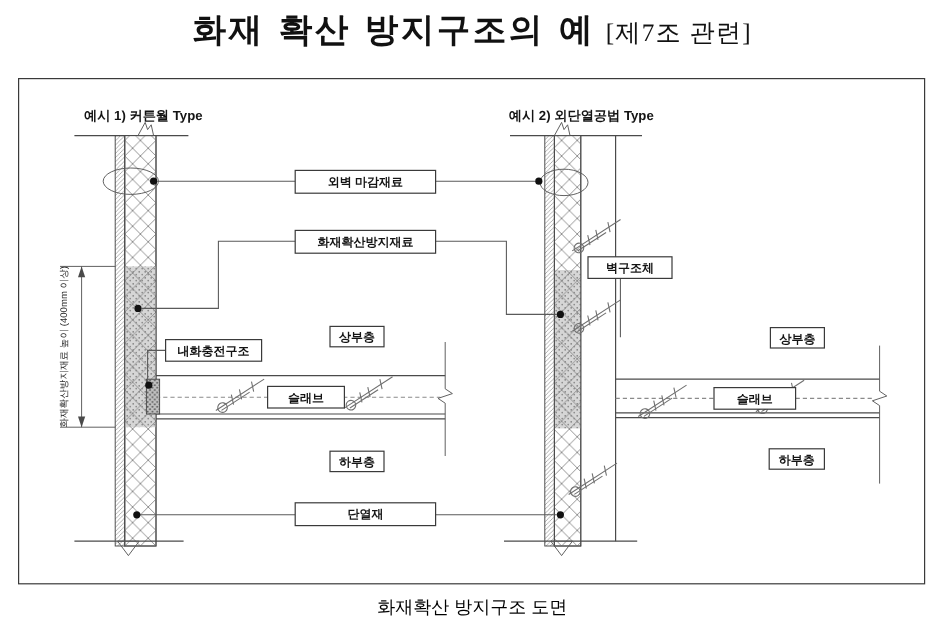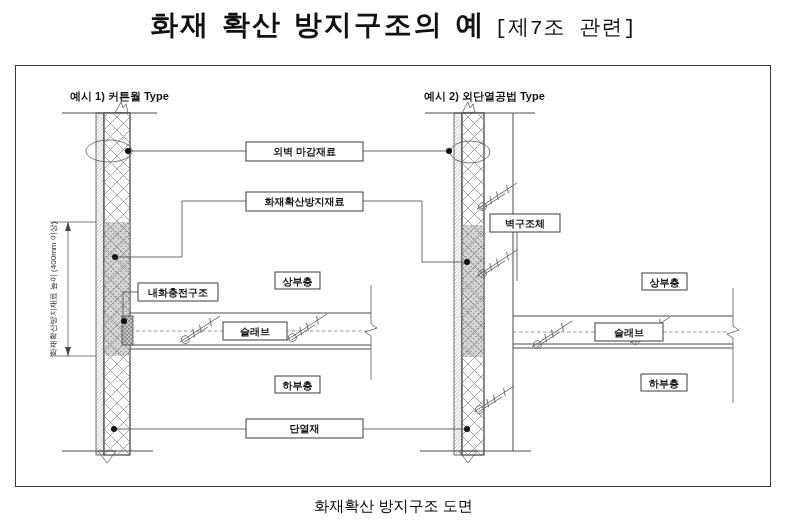--- a/index.html
+++ b/index.html
@@ -2,21 +2,21 @@
 <html><head>
 <meta charset="utf-8">
 <style>
   html,body{margin:0;padding:0;background:#ffffff;width:787px;height:531px;overflow:hidden;
             font-family:"Liberation Sans", sans-serif;}
   .page{position:relative;width:705px;height:531px;background:#fff;}
   .title-row{position:absolute;top:6px;left:0;width:787px;display:flex;justify-content:center;
              align-items:baseline;gap:9px;}
   .title-main{font-family:"DejaVu Serif","Liberation Serif",serif;font-weight:bold;font-size:28px;
               color:#111;letter-spacing:2px;}
-  .title-note{font-family:Liberation Mono, monospace;font-weight:normal;font-size:21px;
+  .title-note{font-family:Liberation Serif, serif;font-weight:normal;font-size:21px;
               color:#111;letter-spacing:1px;}
   .caption{position:absolute;top:497px;left:0;width:787px;text-align:center;font-size:15px;
            color:#000000;}
   svg{position:absolute;left:0;top:0;}
   .ln{stroke:#4a4a4a;stroke-width:1;fill:none;}
   .thin{stroke:#5a5a5a;stroke-width:0.8;fill:none;}
   .leader{stroke:#5a5a5a;stroke-width:0.9;fill:none;}
   .dash{stroke:#8a8a8a;stroke-width:0.9;fill:none;stroke-dasharray:3.5 2.5;}
   .boxr{fill:#ffffff;stroke:#3a3a3a;stroke-width:1;}
   .boxt{font-family:"Liberation Sans",sans-serif;font-size:10px;font-weight:bold;fill:#141414;

